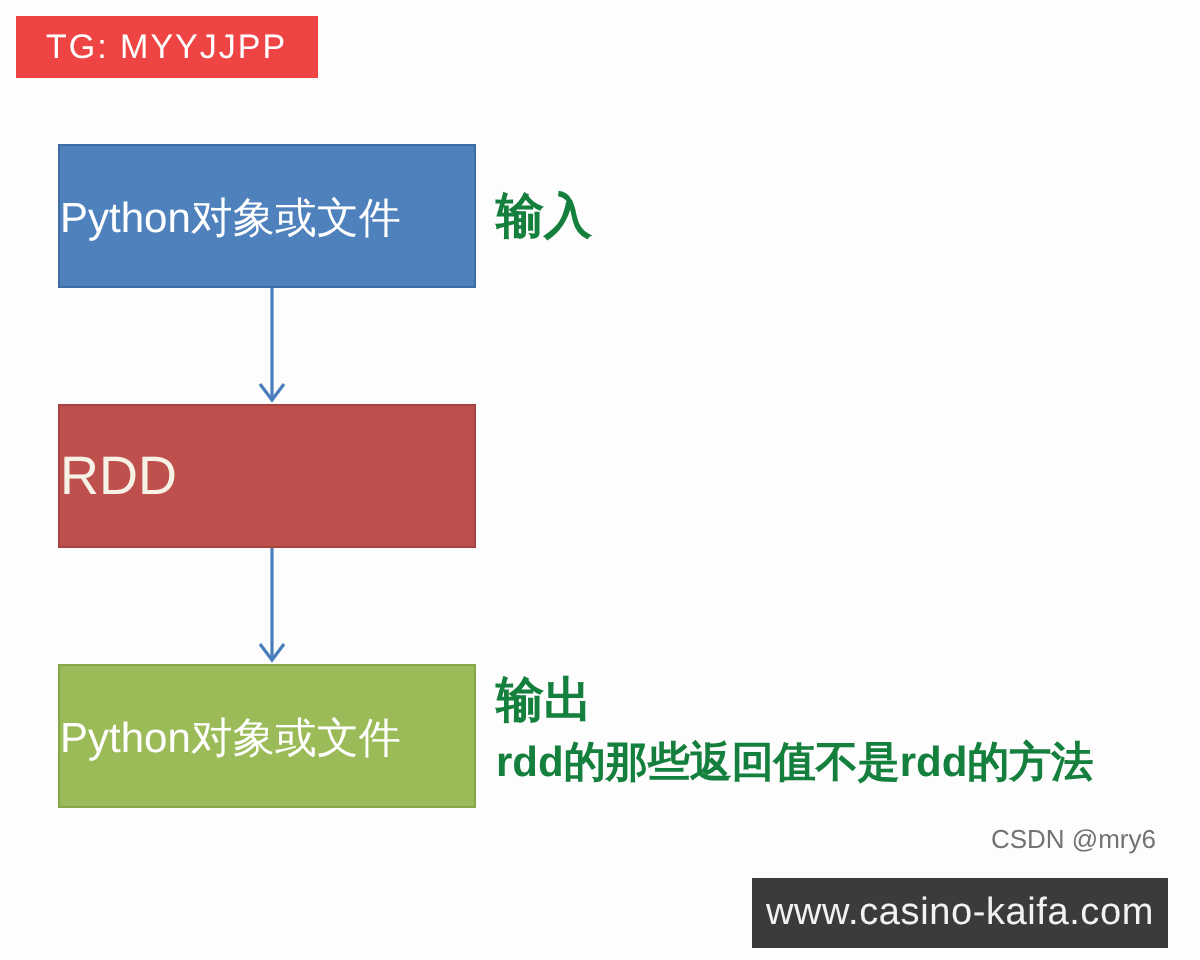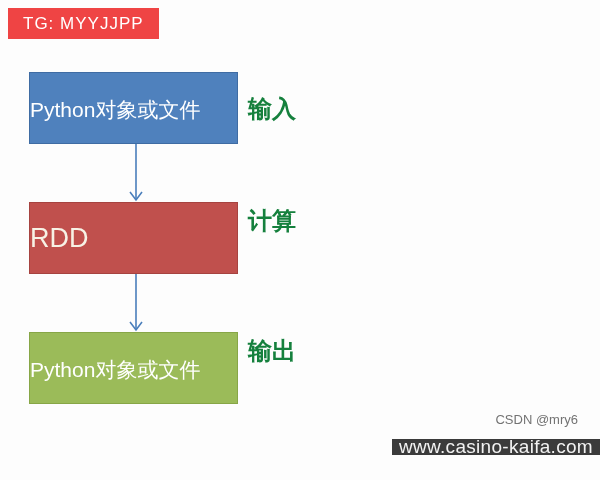--- a/index.html
+++ b/index.html
@@ -80,22 +80,22 @@
   .ann-output { top: 337px; }
 
   
   .watermark {
     position: absolute; top: 412px; right: 22px;
     color: #737373; font-size: 13px;
   }
 
   
   .footer-badge {
-    position: absolute; right: 0; top: 439px;
-    width: 208px; height: 16px;
+    position: absolute; right: 16px; top: 439px;
+    width: 208px; height: 35px;
     background: #3b3b3b;
     color: #f2f2f2;
     font-size: 19px;
     display: flex; align-items: center; justify-content: center;
     letter-spacing: 0.3px;
   }
 </style>
 </head>
 <body>
 
@@ -127,24 +127,24 @@
   <span class="box-line">Python对象</span>
   <span class="box-line">或</span>
   <span class="box-line">文件</span>
 </div>
 
 <div class="annotation ann-input">
   <span class="ann-title">输入</span>
 </div>
 
 <div class="annotation ann-compute">
-  <span class="ann-title">计算</span>
 </div>
 
 <div class="annotation ann-output">
   <span class="ann-title">输出</span>
+  <span class="ann-detail">rdd的那些返回值不是rdd的方法</span>
 </div>
 
 <div class="watermark">CSDN @mry6</div>
 
 <div class="footer-badge">
   <span>www.casino-kaifa.com</span>
 </div>
 
 </body></html>

